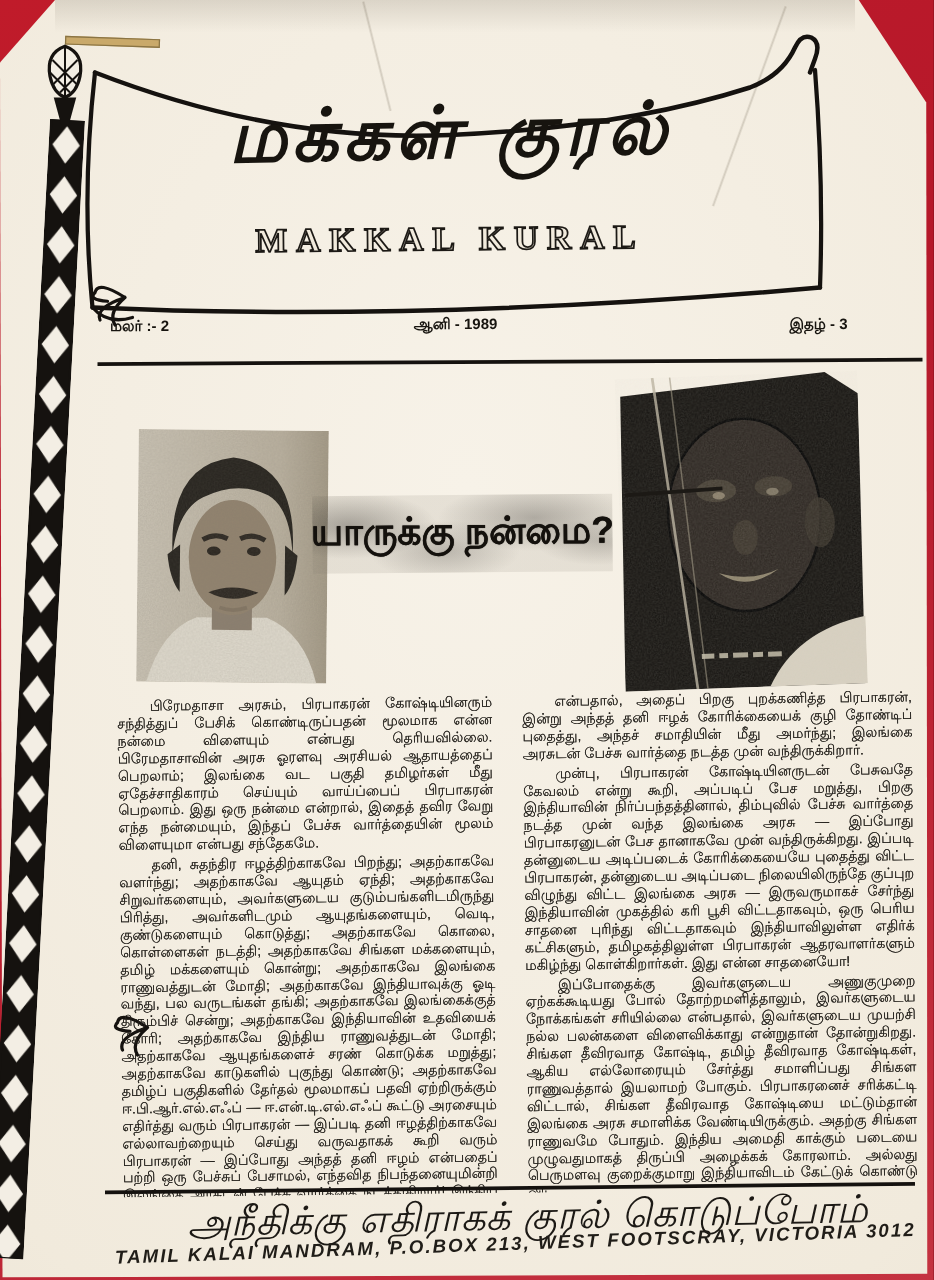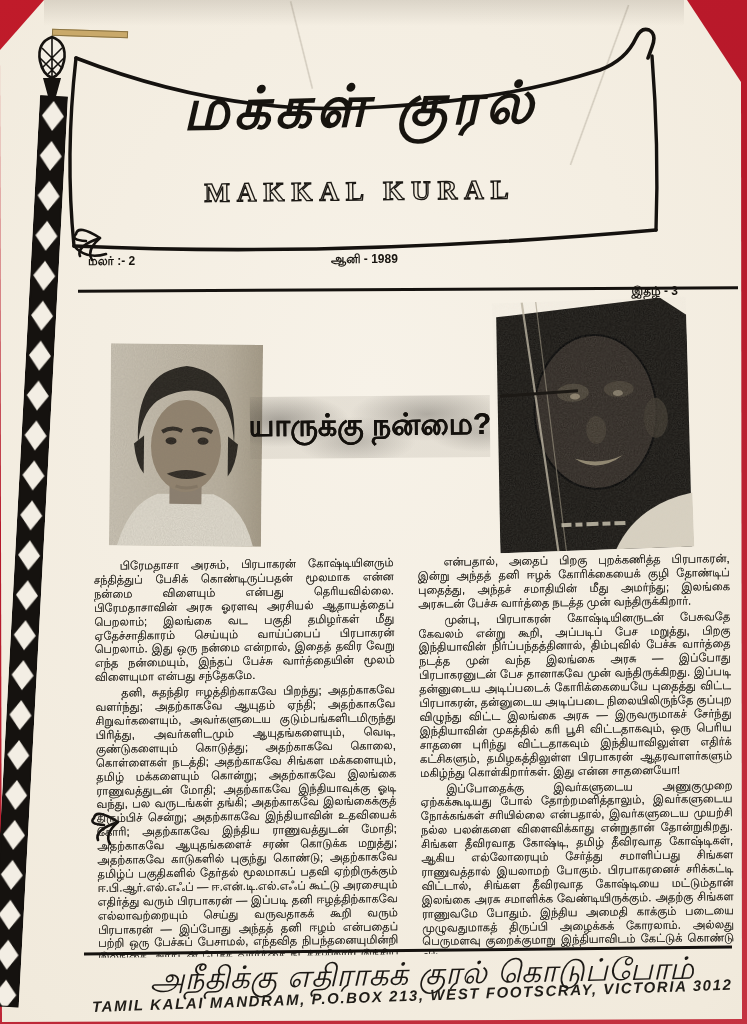--- a/index.html
+++ b/index.html
@@ -28,21 +28,21 @@
     color:#17140f;letter-spacing:4px;transform:rotate(-1.2deg);white-space:nowrap;}
   #masthead-english{position:absolute;left:160px;top:176px;width:400px;text-align:center;
     font-family:"Liberation Serif",serif;font-weight:700;font-size:27px;letter-spacing:7px;
     color:#f1eadc;-webkit-text-stroke:1.4px #1c1915;text-stroke:1.4px #1c1915;
     transform:rotate(-0.6deg);white-space:nowrap;}
   
   #issue-line{position:absolute;left:78px;top:252px;width:662px;height:30px;
     font-size:12px;font-weight:700;color:#17140f;}
   #issue-line .vol{position:absolute;left:10px;top:2px;}
   #issue-line .date{position:absolute;left:253px;top:0px;}
-  #issue-line .iss{position:absolute;right:62px;top:0px;margin-top:32px;}
+  #issue-line .iss{position:absolute;right:62px;top:0px;}
   #header-rule{position:absolute;left:78px;top:288px;width:660px;height:3px;background:#15120f;
     transform:rotate(-0.3deg);}
   
   #photo-left{position:absolute;left:110px;top:344px;width:152px;height:202px;
     transform:rotate(0.6deg);}
   #photo-right{position:absolute;left:496px;top:300px;width:194px;height:250px;
     transform:rotate(-2deg);}
   
   #headline{position:absolute;left:250px;top:396px;width:240px;height:62px;
     display:flex;align-items:center;justify-content:center;transform:rotate(-0.5deg);

